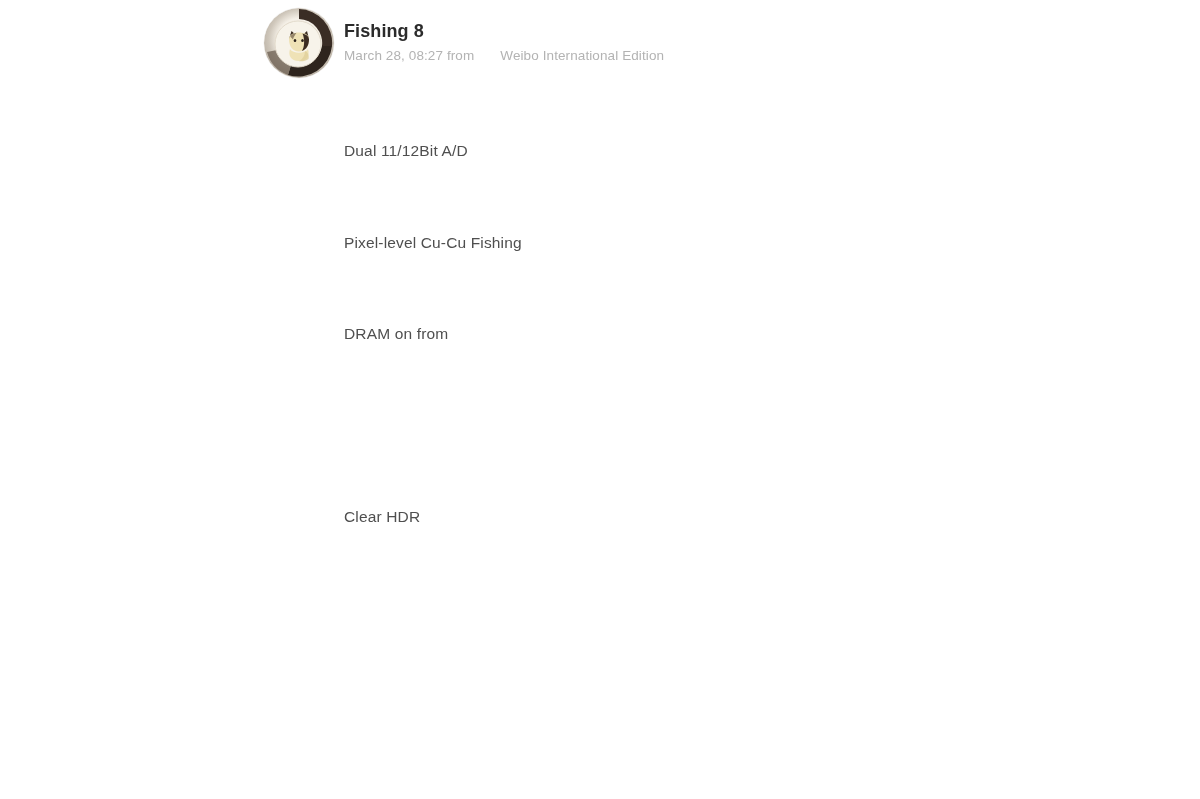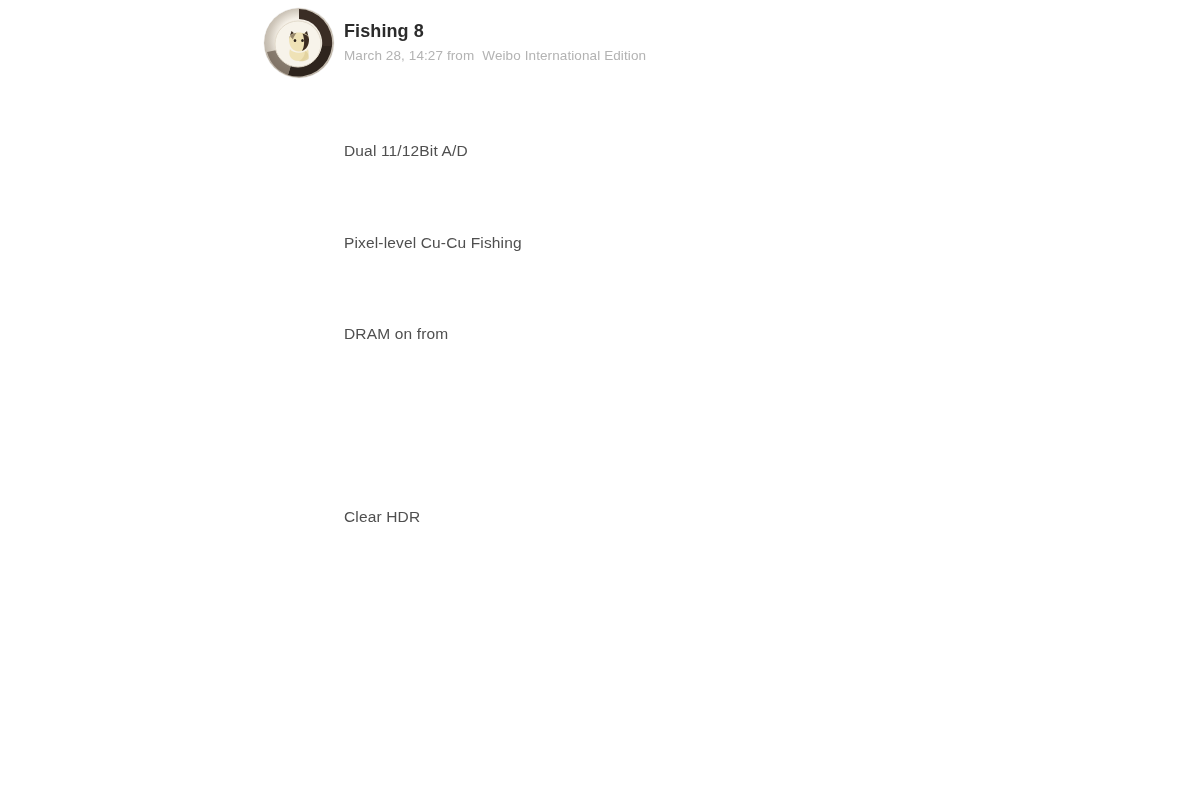--- a/index.html
+++ b/index.html
@@ -65,21 +65,21 @@
   .post-meta {
     margin-top: 6px;
     font-size: 13.5px;
     color: #b3b3b3;
     line-height: 17px;
     white-space: nowrap;
     letter-spacing: 0.1px;
   }
   .post-meta .meta-source {
     color: #b3b3b3;
-    margin-left: 8px;
+    margin-left: 26px;
     text-decoration: none;
   }
 
   
   .post-body {
     position: absolute;
     left: 344px;
     top: 75px;
     width: 760px;
     font-size: 15.5px;
@@ -137,21 +137,21 @@
             <path d="M26 41 C29 46 41 46 44 41 C46 47 43.5 53 35 53 C26.5 53 24 47 26 41 Z" fill="#efe2b6"></path>
             <path d="M41 43 C44 44 45.5 48 44.5 51 C42 53 38.5 53.5 35 53.2 C39 51 41 47 41 43 Z" fill="#e0cf9a" opacity="0.8"></path>
           </g>
         </svg>
       </span>
     </div>
 
     <div class="header-text">
       <div class="author-name">Fishing 8</div>
       <div class="post-meta">
-        <span>March 28, 14:27 from</span><span class="meta-source">Weibo International Edition</span>
+        <span>March 28, 08:27 from</span><span class="meta-source">Weibo International Edition</span>
       </div>
     </div>
 
   </div>
 
   <div class="post-body">
     <div class="line">Dual 11/12Bit A/D</div>
     <div class="line">Pixel-level Cu-Cu Fishing</div>
     <div class="line">DRAM on from</div>
     <div class="line blank"></div>

